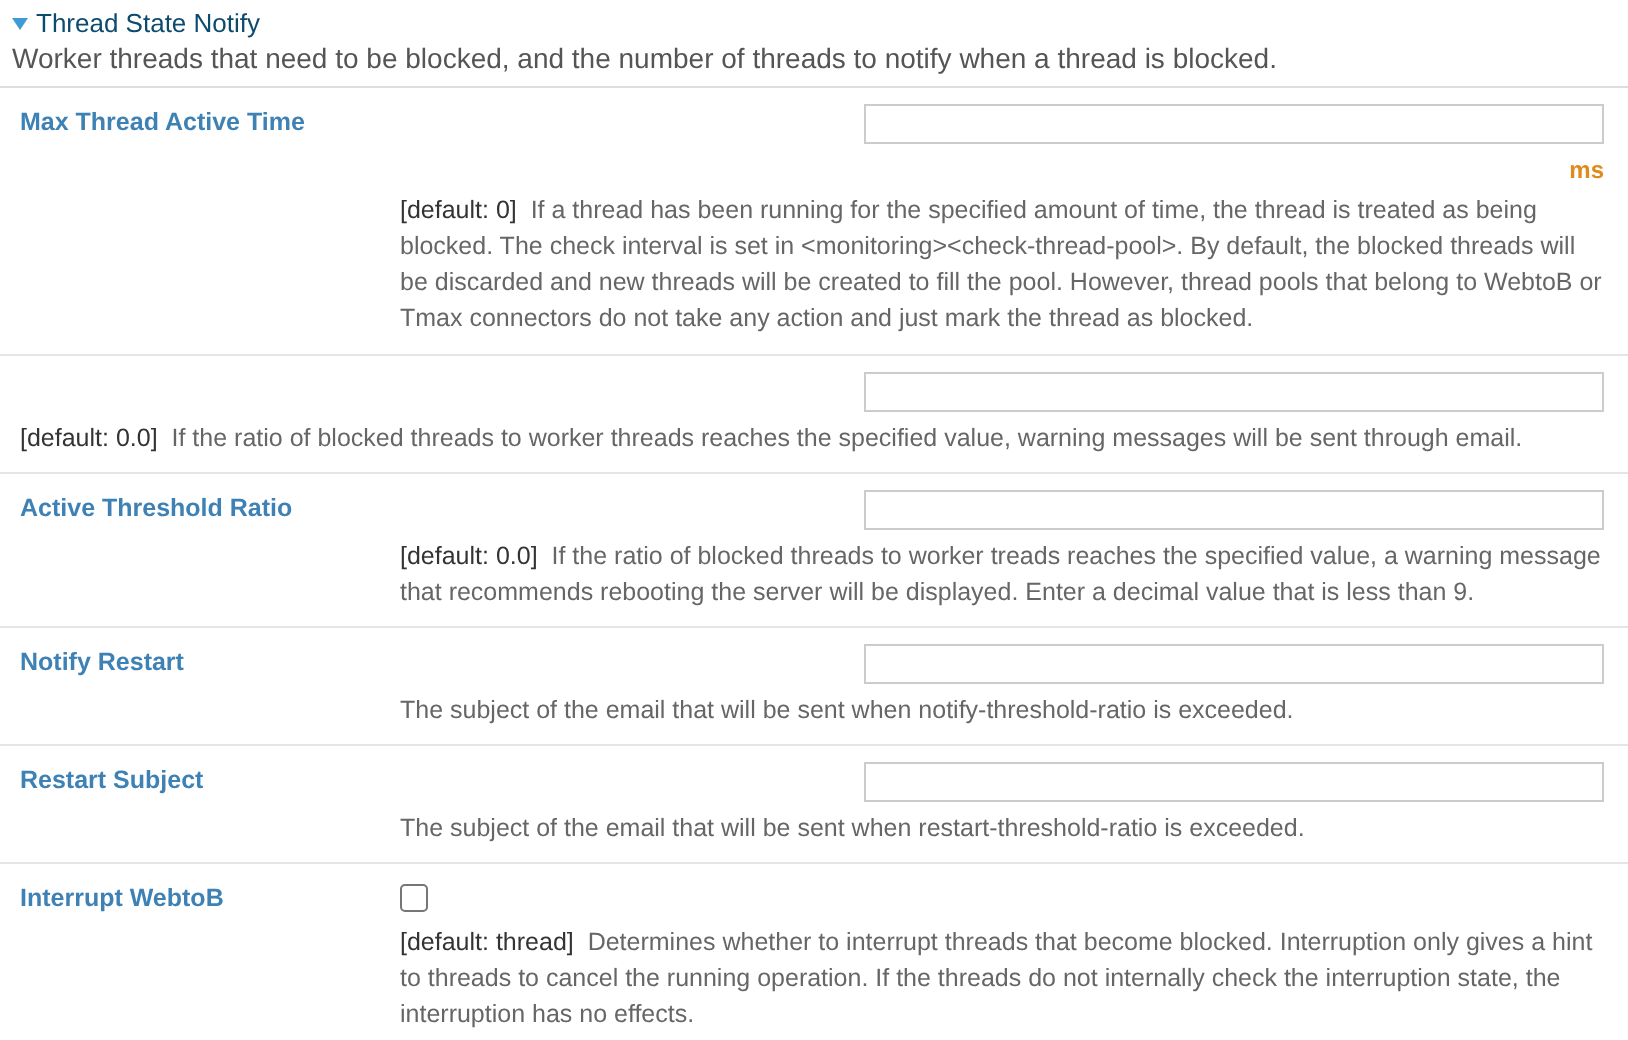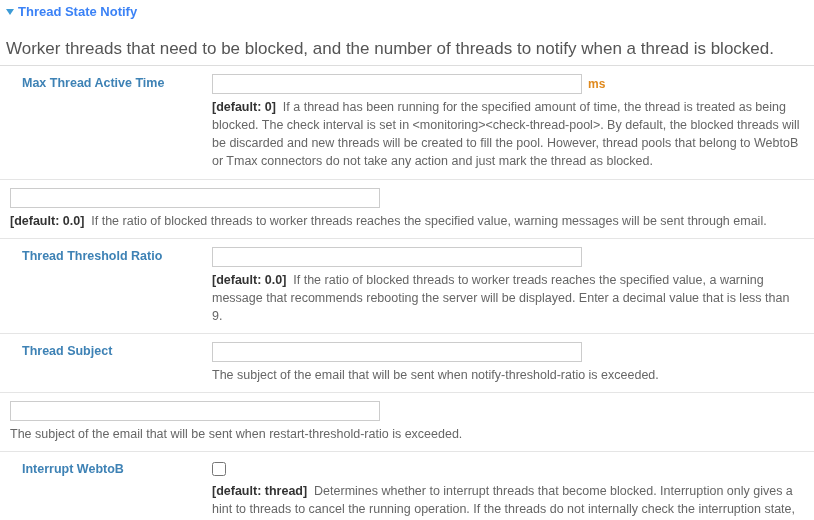--- a/index.html
+++ b/index.html
@@ -10,84 +10,84 @@
     font-size: 12.5px;
     color: #555;
     background: #fff;
     width: 814px;
   }
   .section-header {
     padding: 4px 6px 6px 6px;
     border-bottom: 1px solid #ddd;
   }
   .section-title {
-    color: #3b82f6;
-    font-weight: 700;
+    color: #0c4a6e;
+    font-weight: 400;
     font-size: 13px;
     display: flex;
     align-items: center;
     gap: 4px;
     cursor: pointer;
   }
   .tri-icon {
     width: 0; height: 0;
     border-left: 4px solid transparent;
     border-right: 4px solid transparent;
     border-top: 6px solid #3e9bd6;
     display: inline-block;
   }
   .section-desc {
     color: #555;
-    margin-top: 20px;
-    font-size: 17px;
+    margin-top: 2px;
+    font-size: 14px;
   }
   .row {
     display: flex;
     align-items: flex-start;
     border-bottom: 1px solid #e5e5e5;
     padding: 8px 6px 8px 10px;
   }
   .row-label {
     flex: 0 0 190px;
     color: #3e82b5;
     font-weight: 600;
     font-size: 12.5px;
     padding-top: 2px;
-    margin-left: 12px;
   }
   .row-content {
     flex: 1;
     padding-right: 6px;
   }
   .input-line {
     display: flex;
-    align-items: center;
+    align-items: flex-end;
     gap: 6px;
     margin-bottom: 4px;
+    flex-direction: column;
   }
   input[type="text"] {
     width: 370px;
     height: 20px;
     border: 1px solid #ccc;
     padding: 1px 4px;
     font-size: 12px;
   }
   .unit {
     color: #e08a1e;
     font-weight: 600;
     font-size: 12px;
   }
   .help-text {
     color: #666;
     font-size: 12.5px;
     line-height: 1.45;
   }
   .default-tag {
     color: #333;
-    font-weight: 700;
+    font-weight: 400;
   }
   input[type="checkbox"]{
     width:14px; height:14px;
     margin:2px 0 6px 0;
   }
 </style>
 </head>
 <body>
 
 <div class="section-header">
@@ -116,42 +116,43 @@
     <div class="input-line">
       <input type="text" value="" style="">
     </div>
     <div class="help-text">
       <span class="default-tag">[default: 0.0]</span>&nbsp;&nbsp;<span>If the ratio of blocked threads to worker threads reaches the specified value, warning messages will be sent through email.</span>
     </div>
   </div>
 </div>
 
 <div class="row">
-  <div class="row-label">Thread Threshold Ratio</div>
+  <div class="row-label">Active Threshold Ratio</div>
   <div class="row-content">
     <div class="input-line">
       <input type="text" value="" style="">
     </div>
     <div class="help-text">
       <span class="default-tag">[default: 0.0]</span>&nbsp;&nbsp;<span>If the ratio of blocked threads to worker treads reaches the specified value, a warning message that recommends rebooting the server will be displayed. Enter a decimal value that is less than 9.</span>
     </div>
   </div>
 </div>
 
 <div class="row">
-  <div class="row-label">Thread Subject</div>
+  <div class="row-label">Notify Restart</div>
   <div class="row-content">
     <div class="input-line">
       <input type="text" value="" style="">
     </div>
     <div class="help-text">The subject of the email that will be sent when notify-threshold-ratio is exceeded.</div>
   </div>
 </div>
 
 <div class="row">
+  <div class="row-label">Restart Subject</div>
   <div class="row-content">
     <div class="input-line">
       <input type="text" value="" style="">
     </div>
     <div class="help-text">The subject of the email that will be sent when restart-threshold-ratio is exceeded.</div>
   </div>
 </div>
 
 <div class="row">
   <div class="row-label">Interrupt WebtoB</div>

